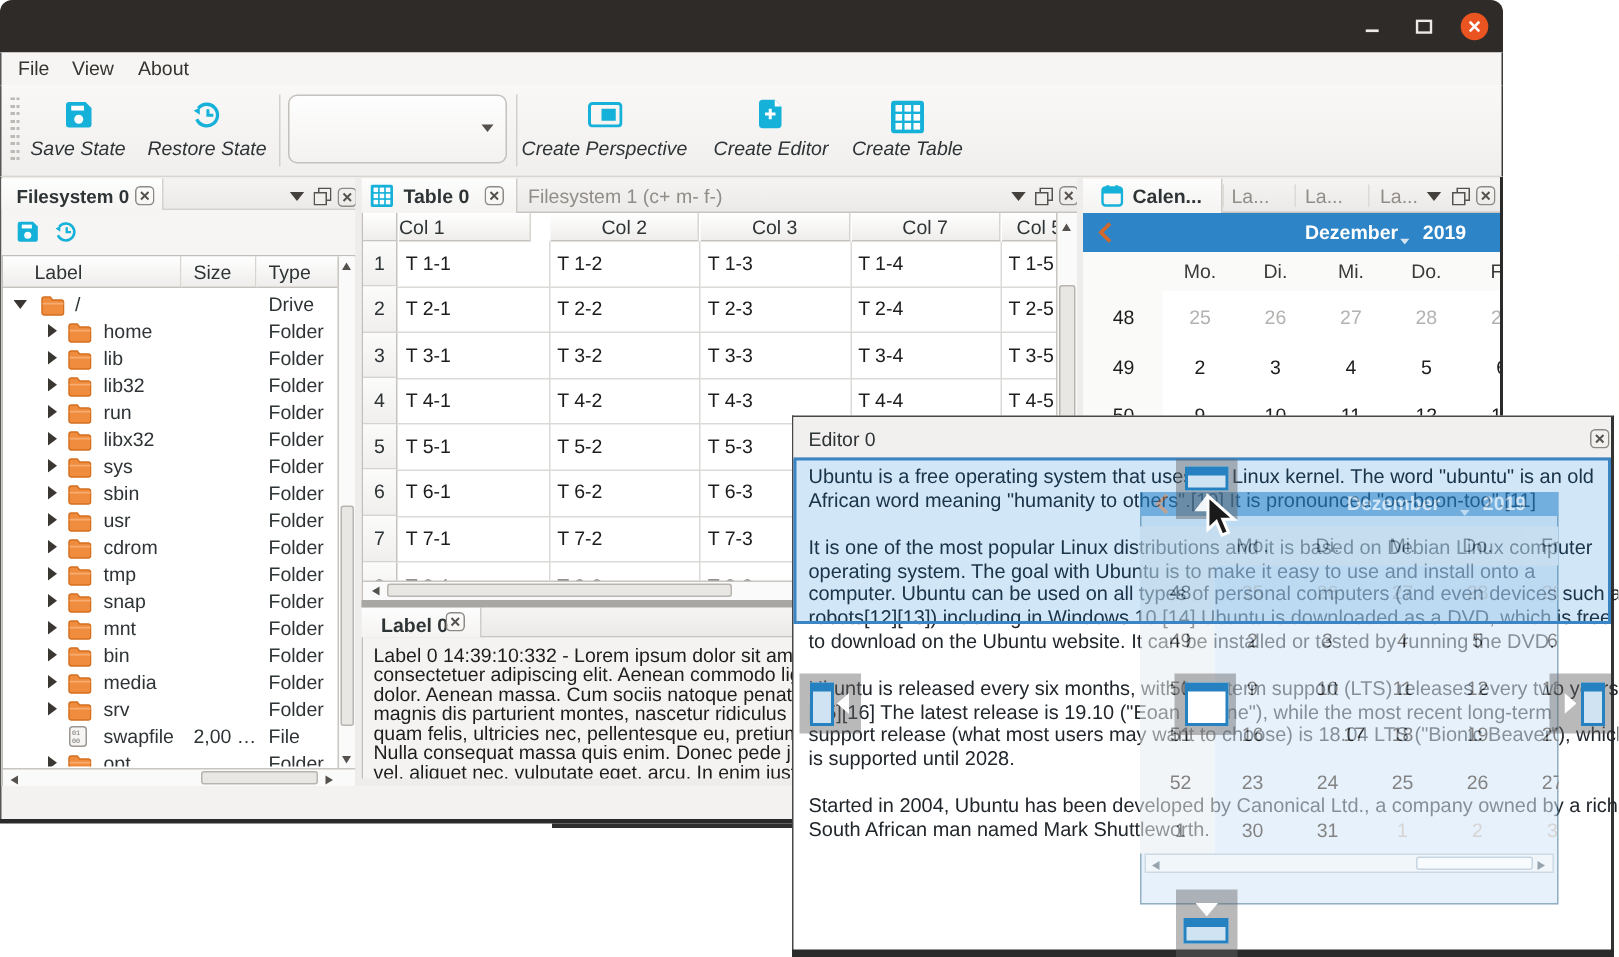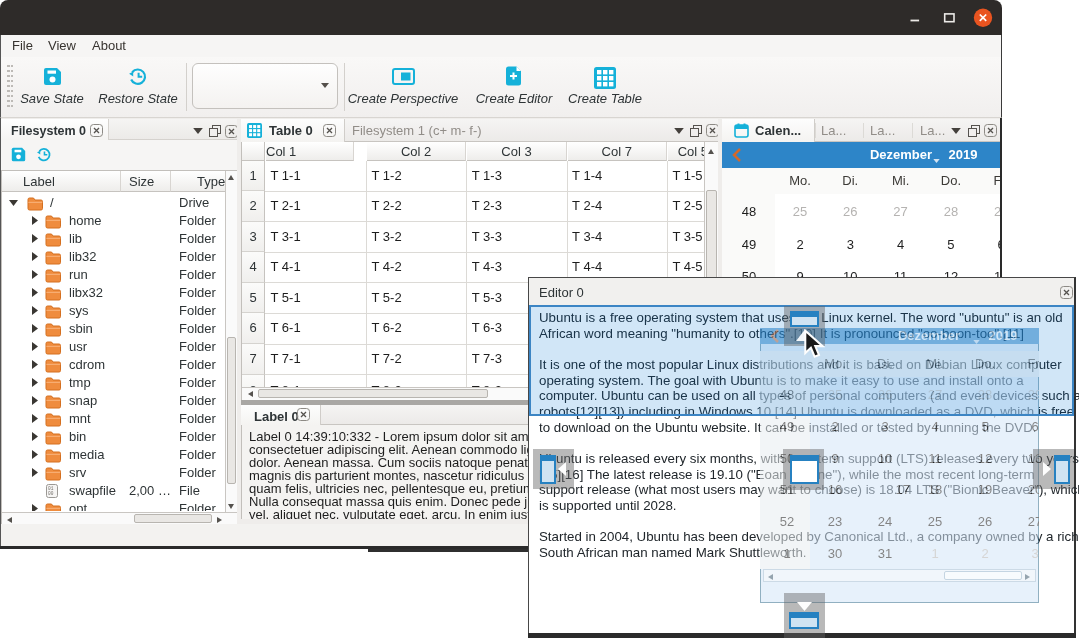--- a/index.html
+++ b/index.html
@@ -139,21 +139,21 @@
  </svg>
  <svg class="abs" style="left:35px;top:28px" width="16" height="15" viewBox="0 0 20 19">
   <path d="M3.2 12.5 A7.2 7.2 0 1 0 4.2 5.2" fill="none" stroke="#15b1d9" stroke-width="2.2"></path>
   <path d="M1.2 7.5 L4.6 4.4 L5.8 9.2 Z" fill="#15b1d9" transform="rotate(14 4 7)"></path>
   <path d="M10.6 5.8 v4 h3.6" fill="none" stroke="#15b1d9" stroke-width="2"></path>
  </svg>
 
  <div class="abs" id="tree" style="left:0;top:51px;width:236px;height:354px;background:#fff;border:1px solid #c2bfbb;">
   <div class="abs hdr" style="left:0;top:0;width:119px;height:21px;"><span style="margin-left:21px;line-height:21px;">Label</span></div>
   <div class="abs hdr" style="left:119px;top:0;width:50px;height:21px;"><span style="margin-left:8px;line-height:21px;">Size</span></div>
-  <div class="abs hdr" style="left:169px;top:0;width:55px;height:21px;"><span style="margin-left:26px;line-height:21px;">Type</span></div>
+  <div class="abs hdr" style="left:169px;top:0;width:55px;height:21px;"><span style="margin-left:8px;line-height:21px;">Type</span></div>
   <div class="abs hdr" style="left:224px;top:0;width:11px;height:21px;"></div>
   <div id="rows" class="abs" style="left:0;top:22px;width:224px;height:318px;overflow:hidden;">
           <div class="treerow" style="top:1px;width:224px;">
             <svg class="abs" style="left:7px;top:6px" width="9" height="6" viewBox="0 0 9 6">
               <path d="M0 0 h9 L4.5 6 Z" fill="#3a3733"></path>
             </svg>
             <svg class="abs" style="left:25px;top:2px" width="16" height="15" viewBox="0 0 16 15">
               <use href="#folder"></use>
             </svg>
             <div class="abs" style="left:48px;top:0;">/</div>

